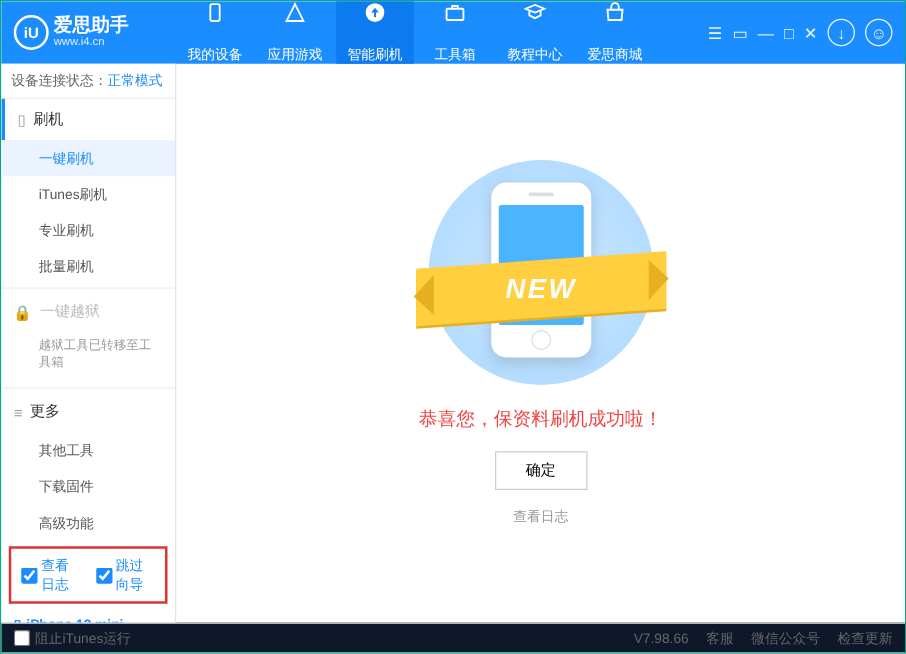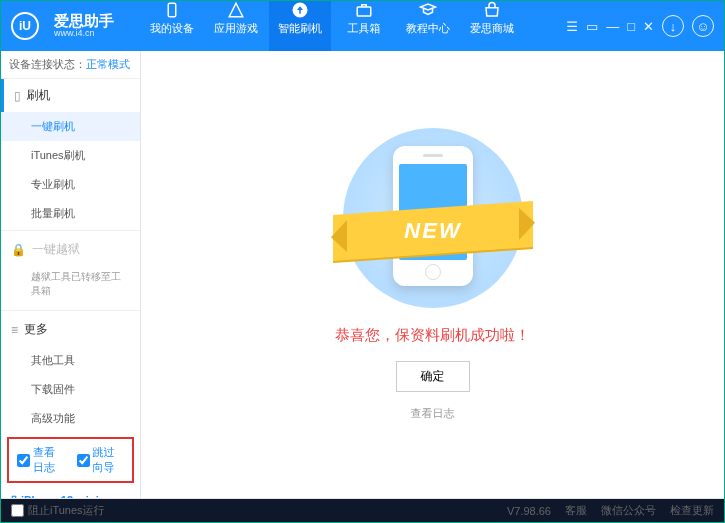--- a/index.html
+++ b/index.html
@@ -1,24 +1,24 @@
 <!DOCTYPE html>
 <html><head>
 <meta charset="utf-8">
 <style>
 *{margin:0;padding:0;box-sizing:border-box;font-family:"Microsoft YaHei",sans-serif}
 body{width:725px;height:523px;background:#fff;font-size:12px;color:#333;border:1px solid #0a8}
 .titlebar{height:50px;background:linear-gradient(#1a8cff,#1b8eff);display:flex;align-items:center;padding:0 10px;color:#fff}
-.logo-wrap{display:flex;align-items:center;gap:15px;width:130px}
+.logo-wrap{display:flex;align-items:center;gap:4px;width:130px}
 .logo-circle{width:28px;height:28px;border:2px solid #fff;border-radius:50%;display:flex;align-items:center;justify-content:center;font-weight:bold}
 .logo-text{display:flex;flex-direction:column;line-height:1.1}
 .logo-text .t1{font-size:15px;font-weight:bold}
 .logo-text .t2{font-size:9px;opacity:.85}
 .navbar{display:flex;gap:2px;flex:1}
-.nav-item{display:flex;flex-direction:column;align-items:center;justify-content:flex-start;width:62px;height:50px;cursor:pointer;font-size:11px}
+.nav-item{display:flex;flex-direction:column;align-items:center;justify-content:space-between;width:62px;height:50px;cursor:pointer;font-size:11px}
 .nav-item.active{background:#0d7aef}
 .nav-item svg{width:18px;height:18px;margin-bottom:2px}
 .win-ctrls{display:flex;gap:8px;align-items:center;margin-left:auto}
 .win-ctrls span{font-size:13px;cursor:pointer;opacity:.9}
 .ring{width:22px;height:22px;border:1.5px solid #fff;border-radius:50%;display:flex;align-items:center;justify-content:center}
 .body{display:flex;height:calc(100% - 50px - 24px)}
 .sidebar{width:140px;border-right:1px solid #e5e5e5;display:flex;flex-direction:column;background:#fff;overflow:hidden}
 .conn{padding:6px 8px;font-size:11px;color:#666;border-bottom:1px solid #eee}
 .conn .st{color:#1a8cff}
 .sec-hdr{display:flex;align-items:center;gap:6px;padding:8px 10px;color:#333;font-size:12px}

